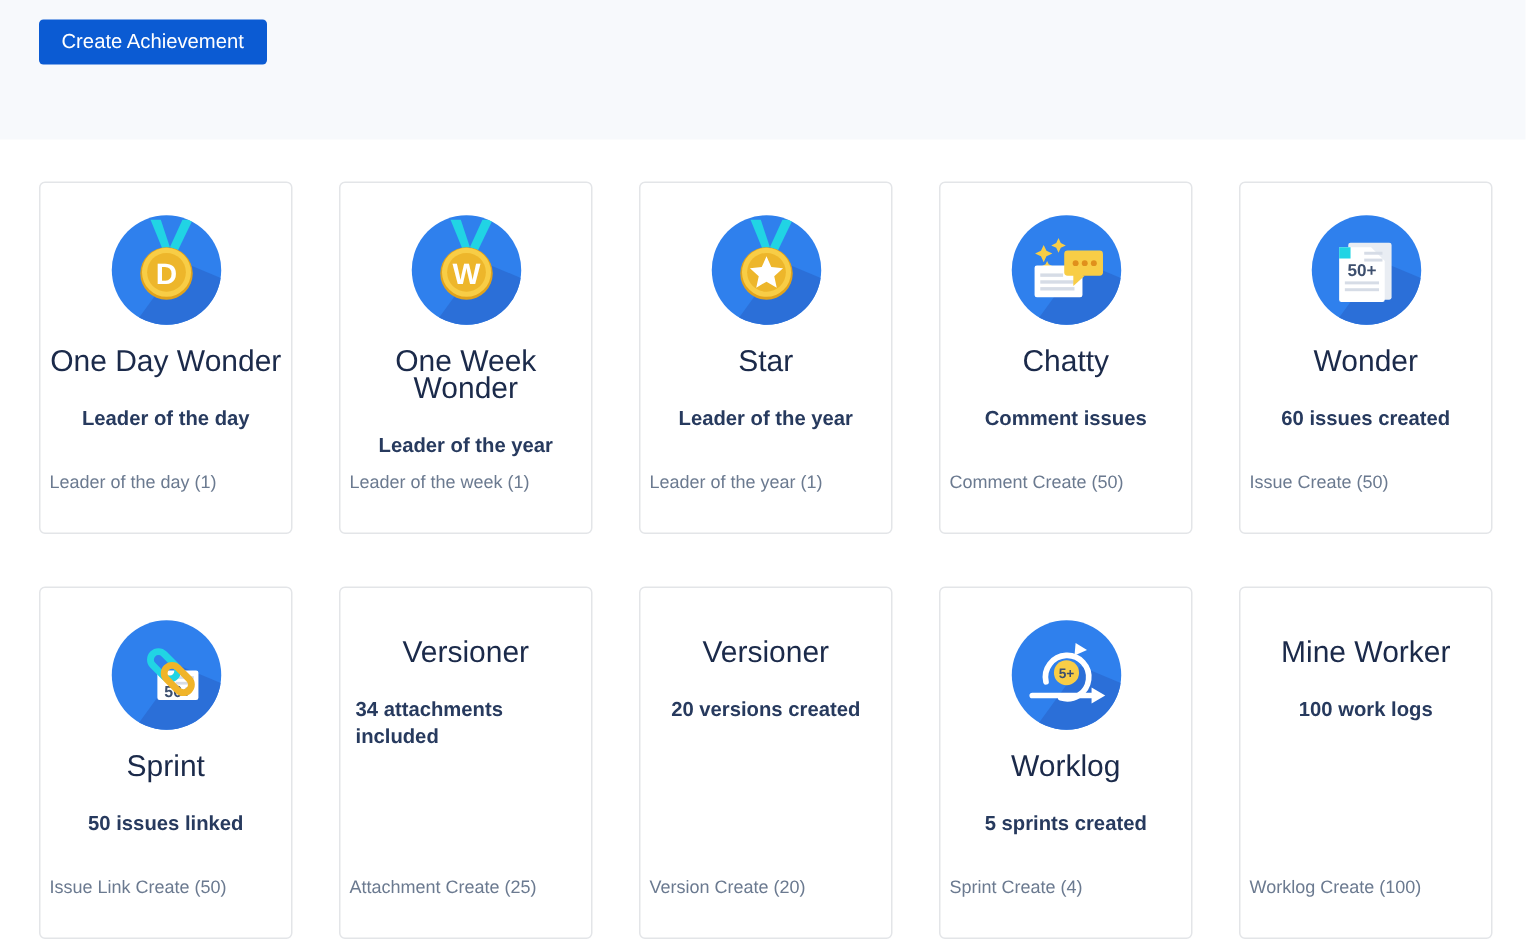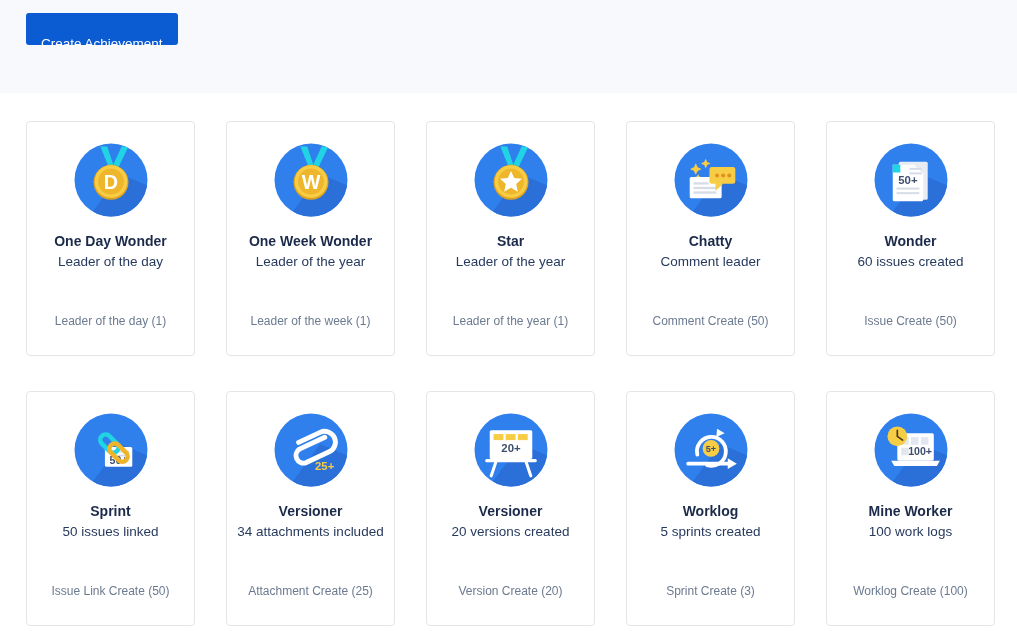--- a/index.html
+++ b/index.html
@@ -20,21 +20,21 @@
     left: 0; top: 0;
     width: 1017px;
     height: 93px;
     background: #f7f9fc;
   }
   #create-achievement-button {
     position: absolute;
     left: 26px;
     top: 13px;
     height: 30px;
-    padding: 16px 15px;
+    padding: 0 15px;
     background: #0b5bd3;
     color: #ffffff;
     border: none;
     border-radius: 3px;
     font-family: "Liberation Sans", sans-serif;
     font-size: 13.5px;
     line-height: 30px;
     cursor: pointer;
     white-space: nowrap;
   }
@@ -66,43 +66,43 @@
 
   .card-icon {
     width: 76px;
     height: 76px;
     flex: none;
   }
   .card-icon svg { display: block; width: 76px; height: 76px; }
 
   .card-title {
     margin-top: 14px;
-    font-size: 14px;
-    font-weight: bold;
+    font-size: 20px;
+    font-weight: normal;
     color: #1b2a4a;
     text-align: center;
     line-height: 18px;
   }
   .card-desc {
-    margin-top: 3px;
+    margin-top: 20px;
     font-size: 13.5px;
     color: #273a5e;
     text-align: left;
     line-height: 18px;
     padding: 0 10px;
-    font-weight: normal;
+    font-weight: bold;
   }
   .card-rule {
     position: absolute;
     left: 0;
     right: 0;
     bottom: 26px;
     font-size: 12px;
     color: #6b7a90;
-    text-align: center;
+    text-align: left;
     line-height: 15px;
     padding: 0 6px;
   }
 </style>
 </head>
 <body>
 
 <div id="header-bar">
   <button id="create-achievement-button">Create Achievement</button>
 </div>
@@ -200,21 +200,21 @@
             <rect x="27" y="65" width="30" height="3" fill="#d6dce6"></rect>
             <rect x="48" y="33" width="34" height="22" rx="3" fill="#f8cd46"></rect>
             <path d="M56 53 L56 64 L66 55 Z" fill="#f8cd46"></path>
             <circle cx="58" cy="44" r="2.6" fill="#e0901c"></circle>
             <circle cx="66" cy="44" r="2.6" fill="#e0901c"></circle>
             <circle cx="74" cy="44" r="2.6" fill="#e0901c"></circle>
           </g>
         </svg>
       </div>
       <div class="card-title">Chatty</div>
-      <div class="card-desc">Comment leader</div>
+      <div class="card-desc">Comment issues</div>
       <div class="card-rule">Comment Create (50)</div>
     </div>
     <div class="achievement-card">
       <div class="card-icon">
         <svg viewBox="0 0 100 100" xmlns="http://www.w3.org/2000/svg">
           <defs>
             <clipPath id="cc5">
               <circle cx="50" cy="50" r="48"></circle>
             </clipPath>
           </defs>
@@ -256,62 +256,25 @@
               <rect x="44" y="44" width="14" height="28" rx="7" fill="none" stroke="#f0b429" stroke-width="6"></rect>
             </g>
           </g>
         </svg>
       </div>
       <div class="card-title">Sprint</div>
       <div class="card-desc">50 issues linked</div>
       <div class="card-rule">Issue Link Create (50)</div>
     </div>
     <div class="achievement-card">
-      <div class="card-icon">
-        <svg viewBox="0 0 100 100" xmlns="http://www.w3.org/2000/svg">
-          <defs>
-            <clipPath id="cc7">
-              <circle cx="50" cy="50" r="48"></circle>
-            </clipPath>
-          </defs>
-          <circle cx="50" cy="50" r="48" fill="#2f80ed"></circle>
-          <g clip-path="url(#cc7)">
-            <path d="M100 100 L20 100 L62 42 L100 58 Z" fill="#2b6fd8"></path>
-            <g transform="rotate(20 50 48)">
-              <path d="M62 28 L36 54 a10 10 0 0 0 14 14 L74 44 a14 14 0 0 0 -20 -20 L32 46" fill="none" stroke="#ffffff" stroke-width="6.5" stroke-linecap="round" stroke-linejoin="round"></path>
-            </g>
-            <text x="68" y="76" text-anchor="middle" font-family="Liberation Sans, sans-serif" font-size="15" font-weight="bold" fill="#f8cd46">25+</text>
-          </g>
-        </svg>
-      </div>
       <div class="card-title">Versioner</div>
       <div class="card-desc">34 attachments included</div>
       <div class="card-rule">Attachment Create (25)</div>
     </div>
     <div class="achievement-card">
-      <div class="card-icon">
-        <svg viewBox="0 0 100 100" xmlns="http://www.w3.org/2000/svg">
-          <defs>
-            <clipPath id="cc8">
-              <circle cx="50" cy="50" r="48"></circle>
-            </clipPath>
-          </defs>
-          <circle cx="50" cy="50" r="48" fill="#2f80ed"></circle>
-          <g clip-path="url(#cc8)">
-            <path d="M100 100 L20 100 L62 42 L100 58 Z" fill="#2b6fd8"></path>
-            <rect x="22" y="24" width="56" height="38" rx="2" fill="#ffffff"></rect>
-            <rect x="27" y="29" width="13" height="8" fill="#f8cd46"></rect>
-            <rect x="43" y="29" width="13" height="8" fill="#f8cd46"></rect>
-            <rect x="59" y="29" width="13" height="8" fill="#f8cd46"></rect>
-            <text x="50" y="53" text-anchor="middle" font-family="Liberation Sans, sans-serif" font-size="15" font-weight="bold" fill="#3d4f6e">20+</text>
-            <rect x="16" y="62" width="68" height="4" rx="2" fill="#ffffff"></rect>
-            <path d="M30 66 L24 84 M70 66 L76 84" stroke="#ffffff" stroke-width="4" stroke-linecap="round"></path>
-          </g>
-        </svg>
-      </div>
       <div class="card-title">Versioner</div>
       <div class="card-desc">20 versions created</div>
       <div class="card-rule">Version Create (20)</div>
     </div>
     <div class="achievement-card">
       <div class="card-icon">
         <svg viewBox="0 0 100 100" xmlns="http://www.w3.org/2000/svg">
           <defs>
             <clipPath id="cc9">
               <circle cx="50" cy="50" r="48"></circle>
@@ -324,42 +287,20 @@
             <path d="M58 22 L68 28 L57 33 Z" fill="#ffffff"></path>
             <circle cx="50" cy="48" r="11" fill="#f8cd46"></circle>
             <text x="50" y="53" text-anchor="middle" font-family="Liberation Sans, sans-serif" font-size="12" font-weight="bold" fill="#3d4f6e">5+</text>
             <path d="M20 68 H74" stroke="#ffffff" stroke-width="5" stroke-linecap="round"></path>
             <path d="M72 61 L84 68 L72 75 Z" fill="#ffffff"></path>
           </g>
         </svg>
       </div>
       <div class="card-title">Worklog</div>
       <div class="card-desc">5 sprints created</div>
-      <div class="card-rule">Sprint Create (3)</div>
-    </div>
-    <div class="achievement-card">
-      <div class="card-icon">
-        <svg viewBox="0 0 100 100" xmlns="http://www.w3.org/2000/svg">
-          <defs>
-            <clipPath id="cc10">
-              <circle cx="50" cy="50" r="48"></circle>
-            </clipPath>
-          </defs>
-          <circle cx="50" cy="50" r="48" fill="#2f80ed"></circle>
-          <g clip-path="url(#cc10)">
-            <path d="M100 100 L20 100 L62 42 L100 58 Z" fill="#2b6fd8"></path>
-            <rect x="32" y="28" width="48" height="36" rx="2" fill="#ffffff"></rect>
-            <rect x="37" y="33" width="10" height="10" fill="#e3e8f0"></rect>
-            <rect x="50" y="33" width="10" height="10" fill="#e3e8f0"></rect>
-            <rect x="63" y="33" width="10" height="10" fill="#e3e8f0"></rect>
-            <rect x="37" y="47" width="10" height="10" fill="#e3e8f0"></rect>
-            <text x="62" y="56" text-anchor="middle" font-family="Liberation Sans, sans-serif" font-size="14" font-weight="bold" fill="#3d4f6e">100+</text>
-            <path d="M24 64 H88 L84 71 H28 Z" fill="#ffffff"></path>
-            <circle cx="32" cy="32" r="13" fill="#f8cd46"></circle>
-            <path d="M32 24 L32 32 L39 37" stroke="#4a3a10" stroke-width="2.2" fill="none" stroke-linecap="round"></path>
-          </g>
-        </svg>
-      </div>
+      <div class="card-rule">Sprint Create (4)</div>
+    </div>
+    <div class="achievement-card">
       <div class="card-title">Mine Worker</div>
       <div class="card-desc">100 work logs</div>
       <div class="card-rule">Worklog Create (100)</div>
     </div>
   </div>
 
 </body></html>

